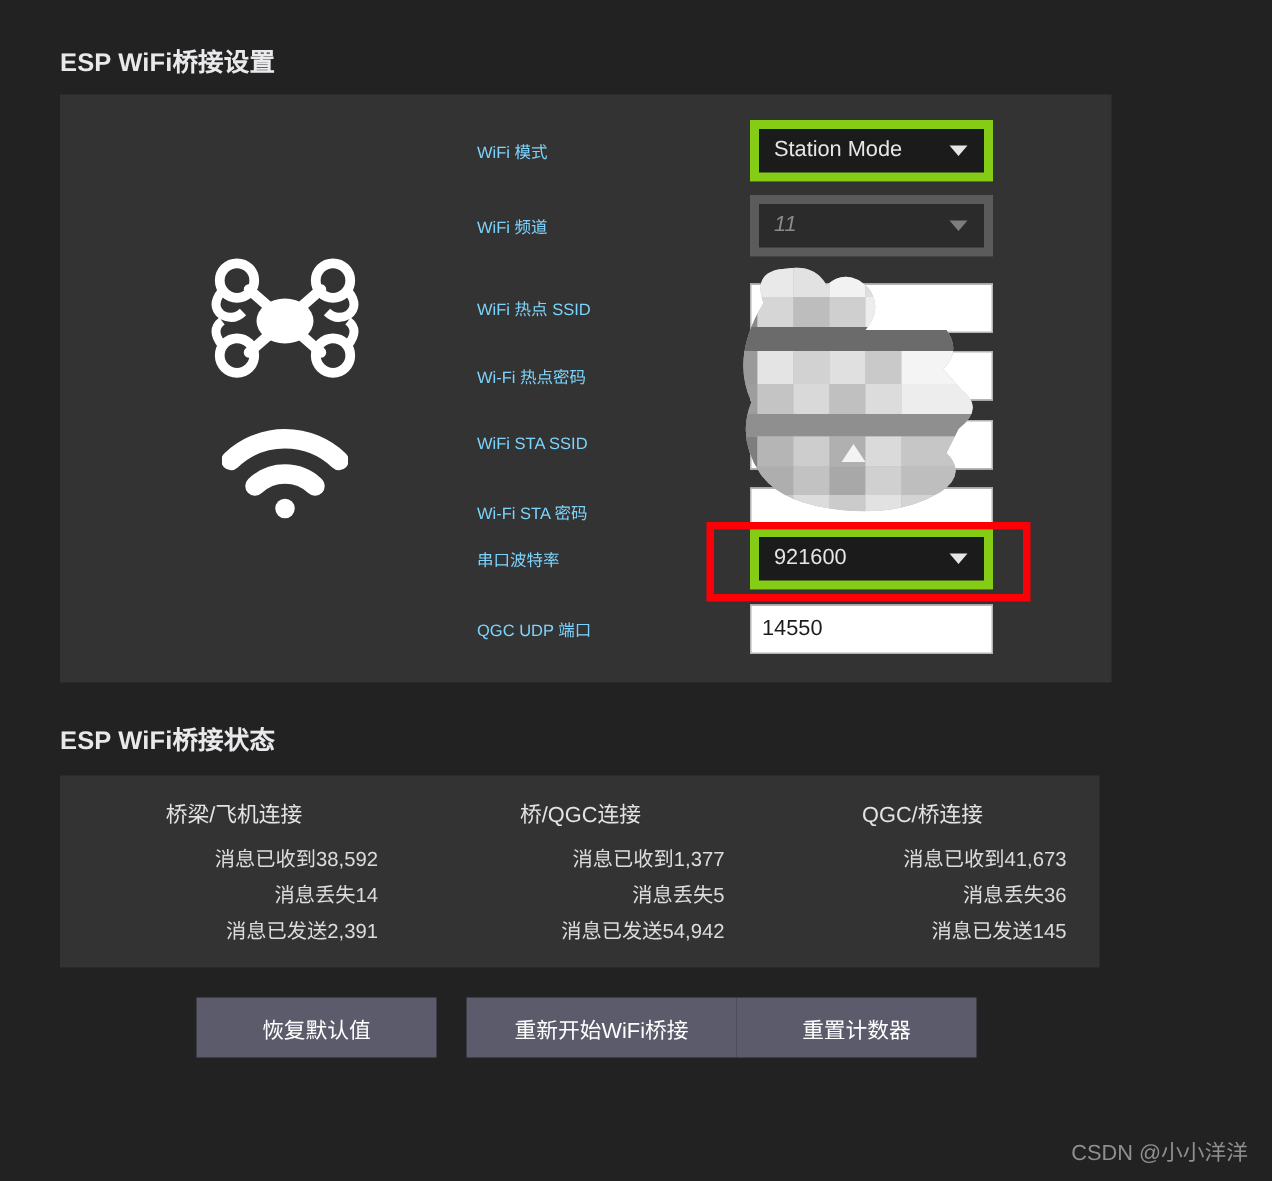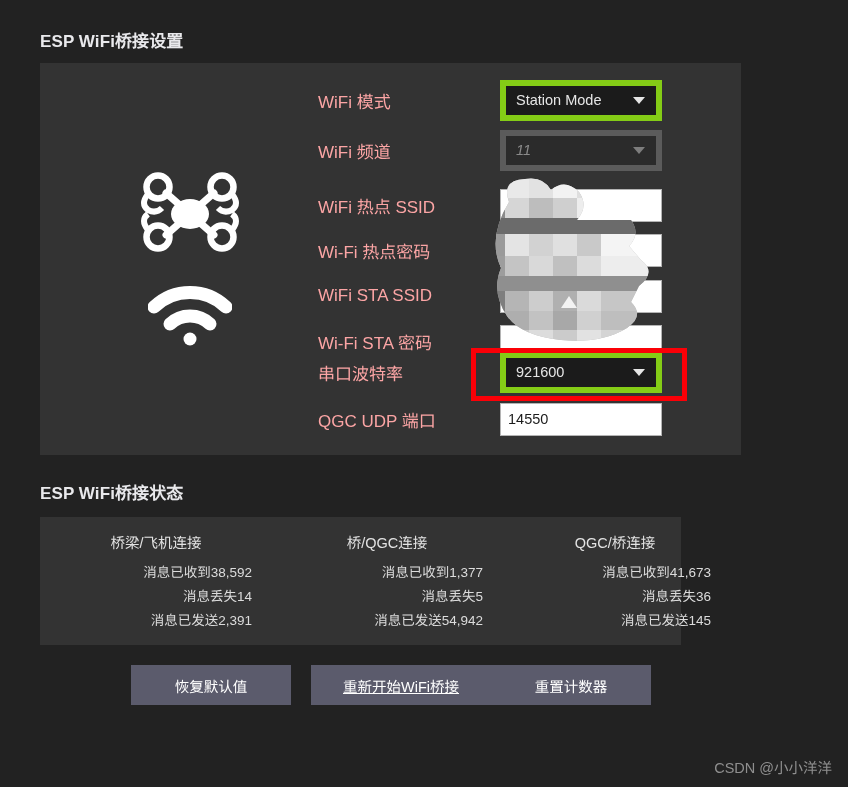--- a/index.html
+++ b/index.html
@@ -38,21 +38,21 @@
   }
   #settings-panel {
     left: 40px;
     top: 63px;
     width: 701px;
     height: 392px;
   }
   #status-panel {
     left: 40px;
     top: 517px;
-    width: 641px;
+    width: 693px;
     height: 128px;
   }
 
   
   #icon-column {
     position: absolute;
     left: 0;
     top: 0;
     width: 300px;
     height: 392px;
@@ -73,22 +73,22 @@
     position: absolute;
     left: 278px;
     width: 400px;
     height: 26px;
     display: flex;
     align-items: center;
   }
   .form-label {
     width: 182px;
     flex: 0 0 182px;
-    font-size: 17px;
-    color: #fca5a5;
+    font-size: 11px;
+    color: #7dd3fc;
     white-space: nowrap;
   }
   .field-wrap {
     position: relative;
     flex: 0 0 162px;
     width: 162px;
   }
 
   
   .combo {
@@ -199,21 +199,21 @@
     height: 40px;
     background: #5b5b6c;
     border: none;
     color: #ffffff;
     font-size: 14.5px;
     font-family: "Liberation Sans", "DejaVu Sans", sans-serif;
     cursor: pointer;
     padding: 0;
   }
   #btn-reset-defaults  { left: 131px; width: 160px; }
-  #btn-restart-bridge  { left: 311px; width: 180px; text-decoration: underline; }
+  #btn-restart-bridge  { left: 311px; width: 180px; }
   #btn-reset-counters  { left: 491px; width: 160px; }
 
   
   #watermark {
     position: absolute;
     right: 16px;
     bottom: 10px;
     font-size: 14.5px;
     color: #8f8f8f;
     white-space: nowrap;

